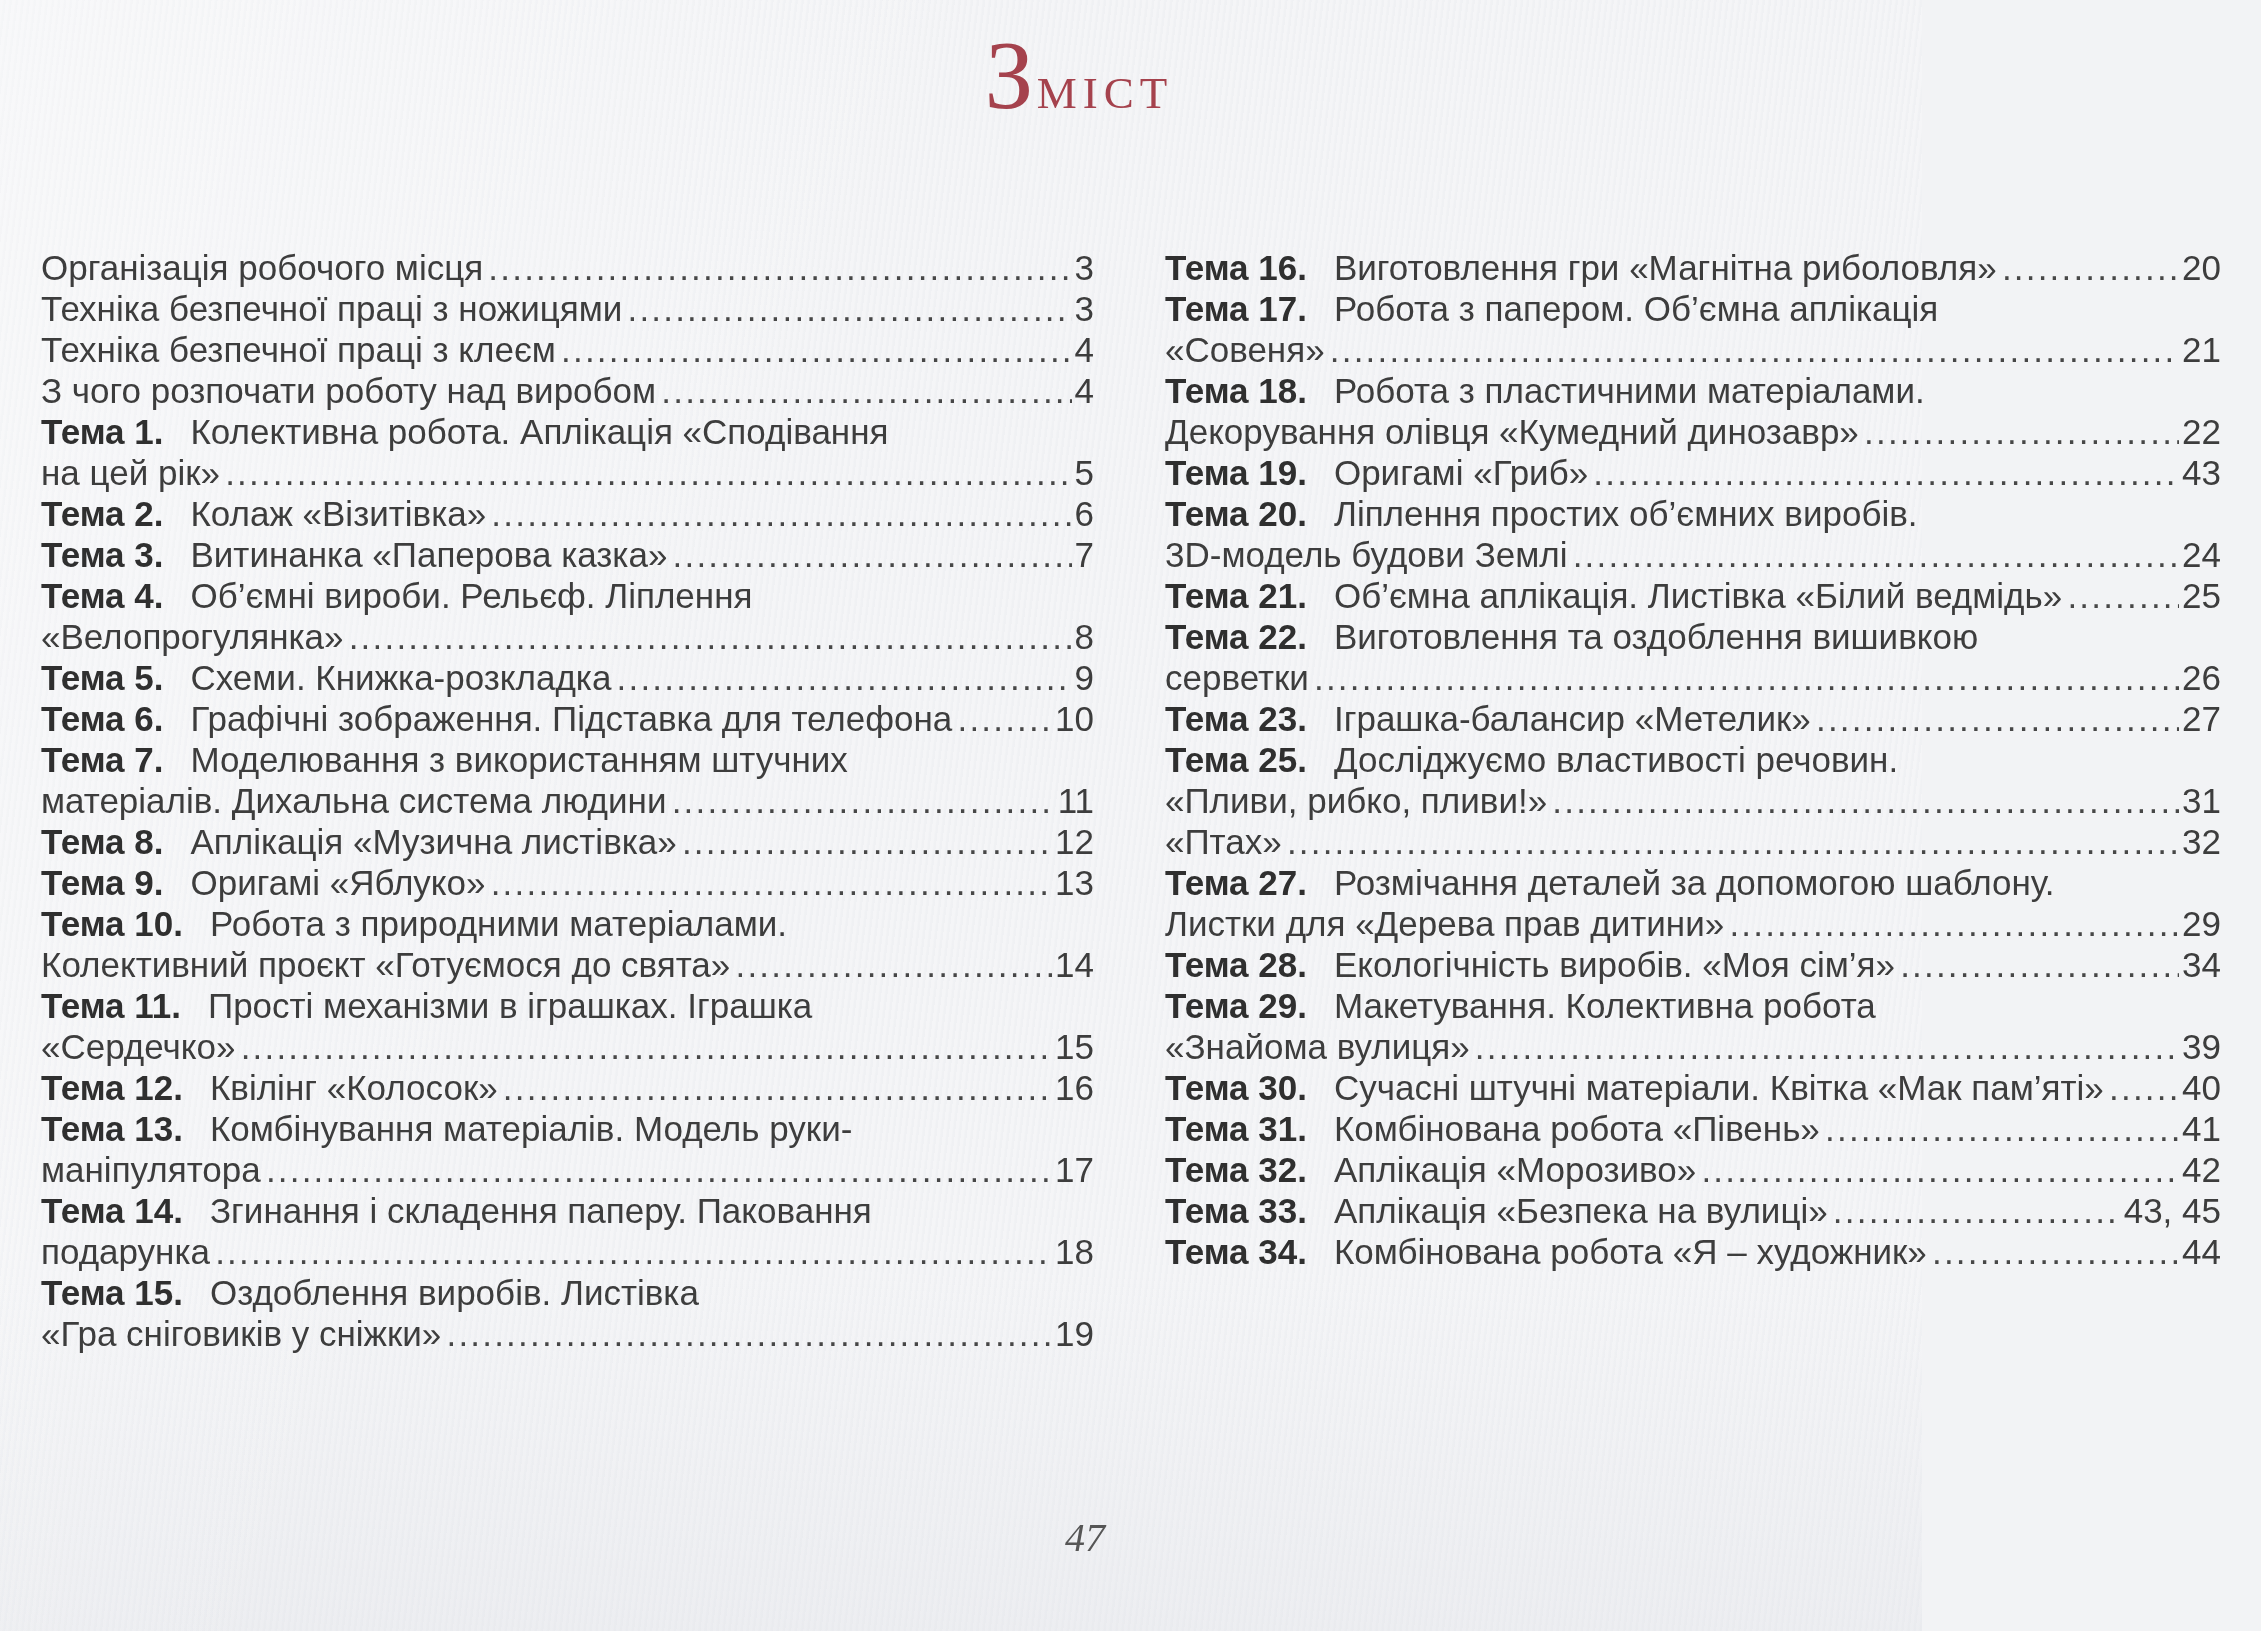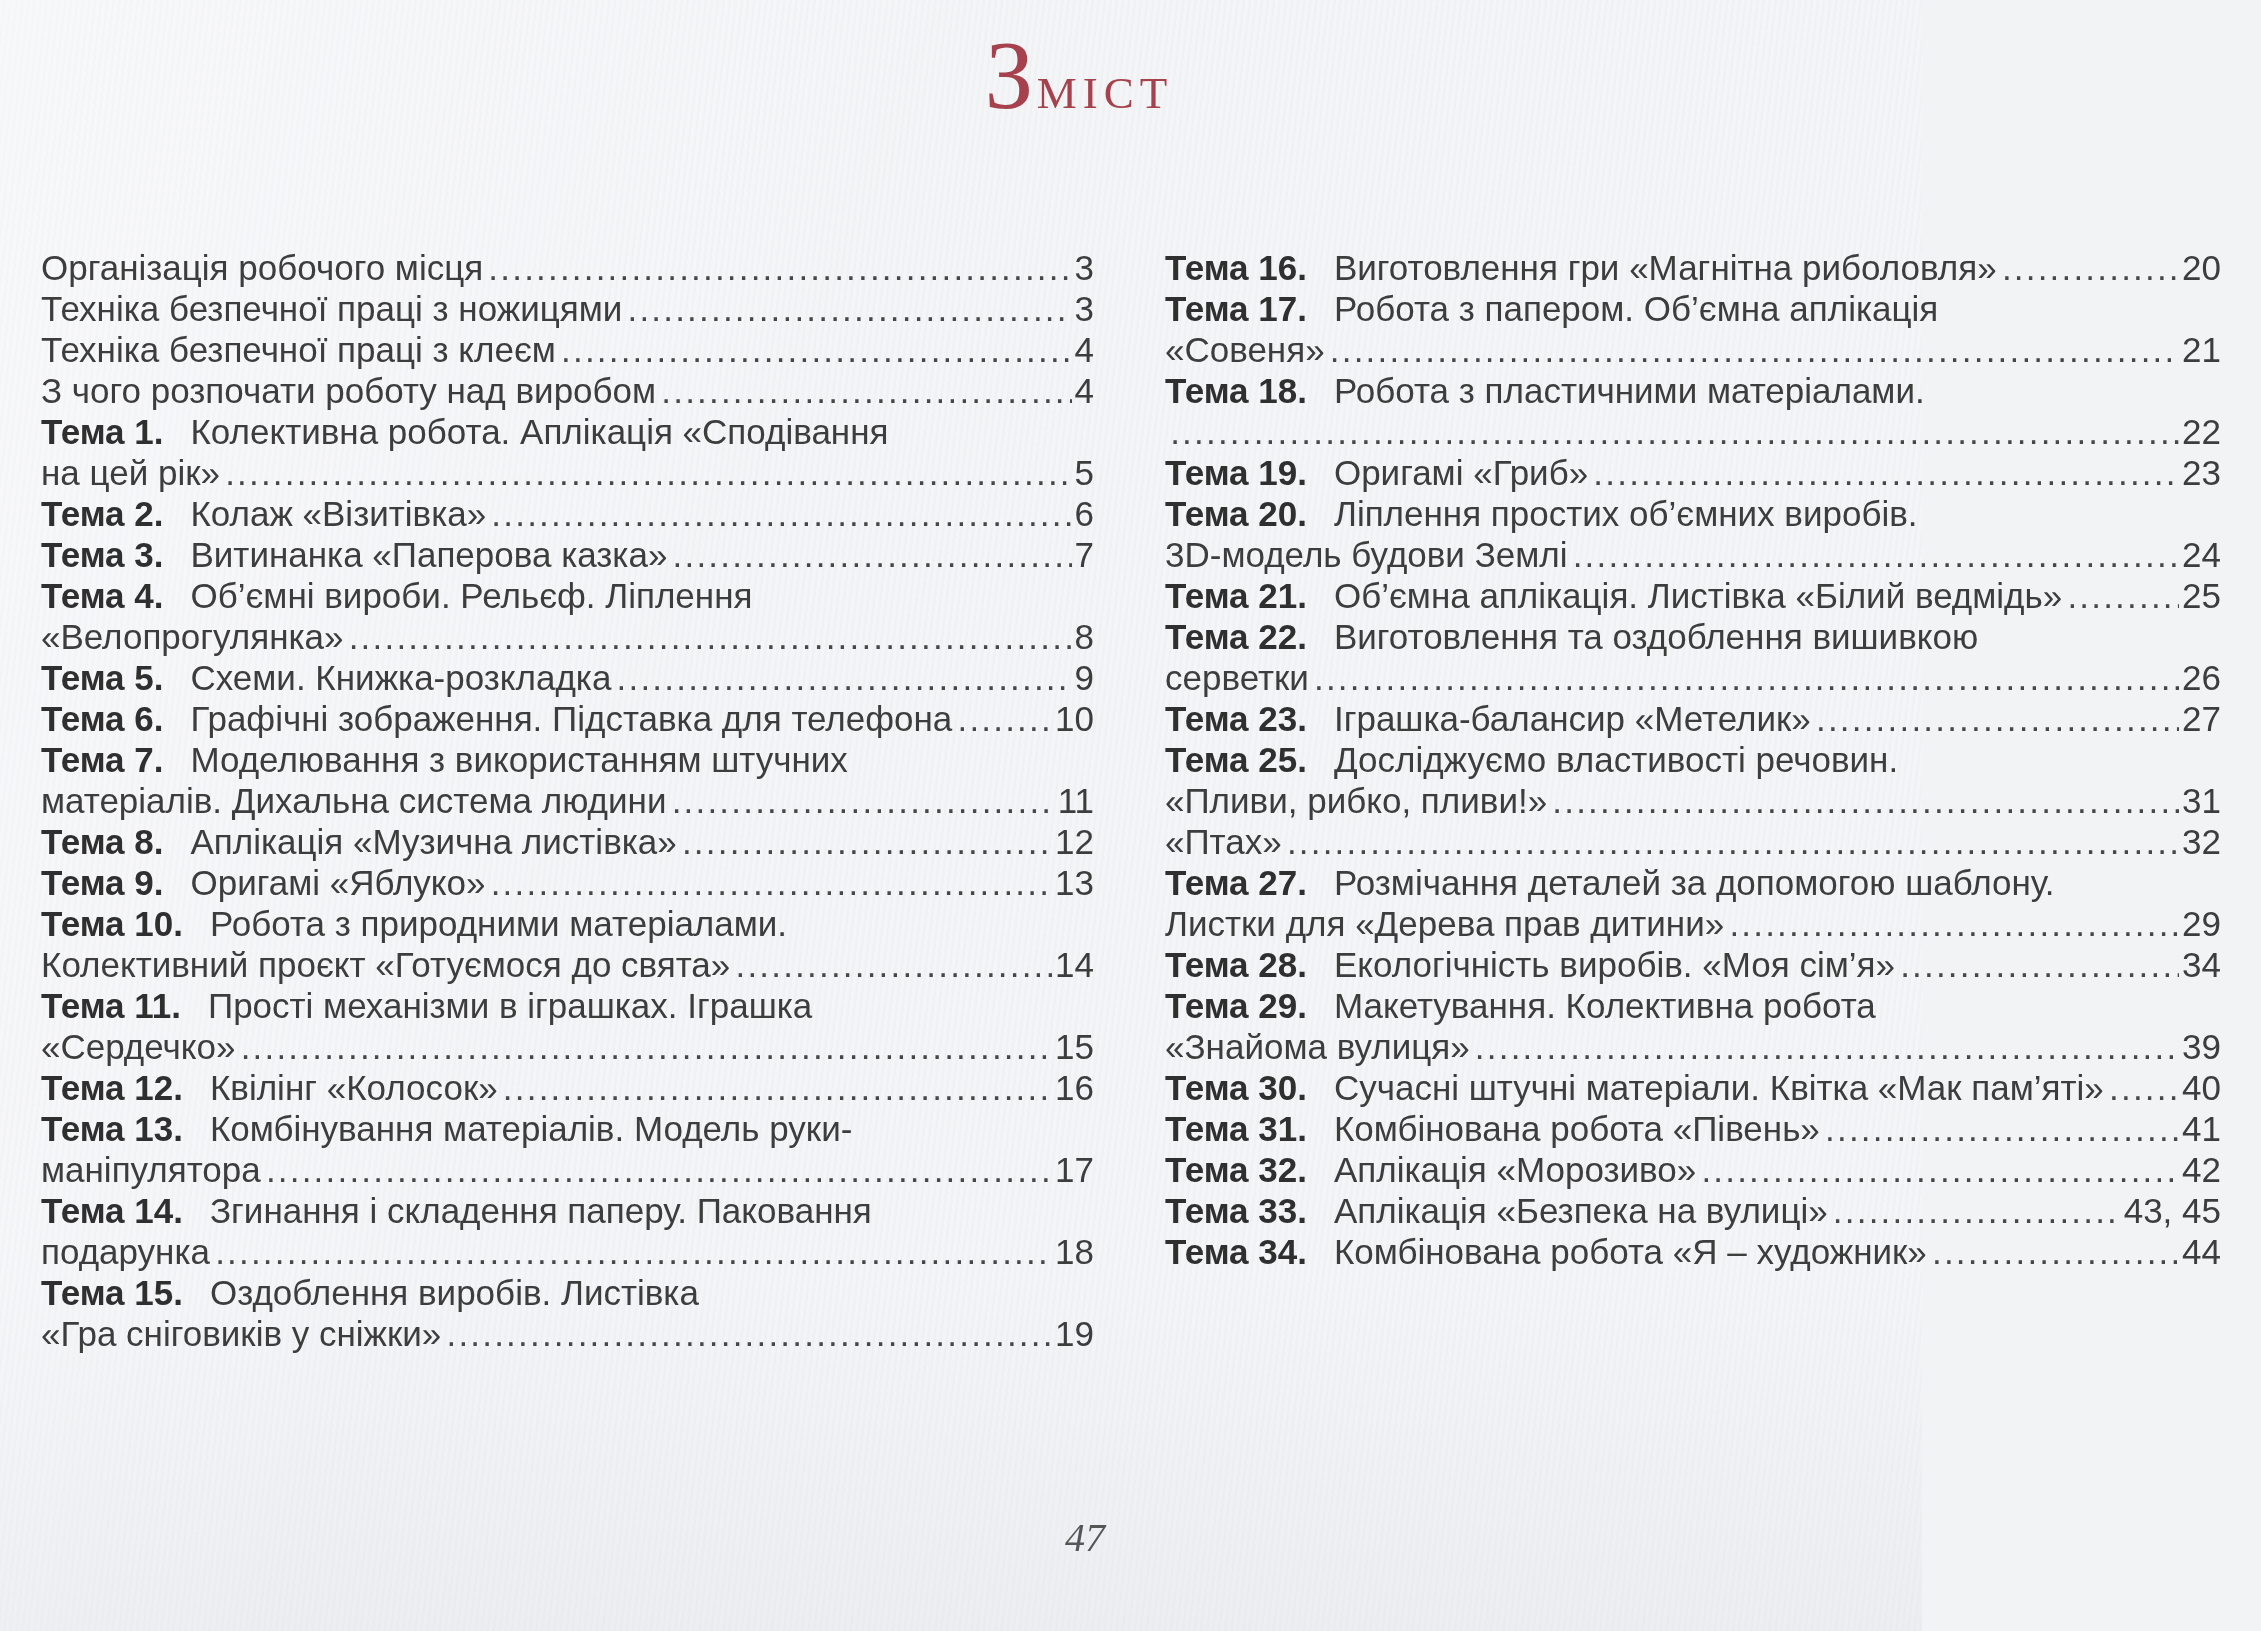--- a/index.html
+++ b/index.html
@@ -251,28 +251,29 @@
         <span class="txt">«Совеня»</span>
         <span class="dots"></span>
         <span class="pg">21</span>
       </div>
       <div class="toc-line">
         <span class="prefix">Тема 18.</span>
         <span class="txt">Робота з пластичними матеріалами.</span>
       </div>
       <div class="toc-line">
         <span class="prefix"></span>
+        <span class="txt">Декорування олівця «Кумедний динозавр»</span>
         <span class="dots"></span>
         <span class="pg">22</span>
       </div>
       <div class="toc-line">
         <span class="prefix">Тема 19.</span>
         <span class="txt">Оригамі «Гриб»</span>
         <span class="dots"></span>
-        <span class="pg">23</span>
+        <span class="pg">43</span>
       </div>
       <div class="toc-line">
         <span class="prefix">Тема 20.</span>
         <span class="txt">Ліплення простих об’ємних виробів.</span>
       </div>
       <div class="toc-line">
         <span class="prefix"></span>
         <span class="txt">3D-модель будови Землі</span>
         <span class="dots"></span>
         <span class="pg">24</span>

